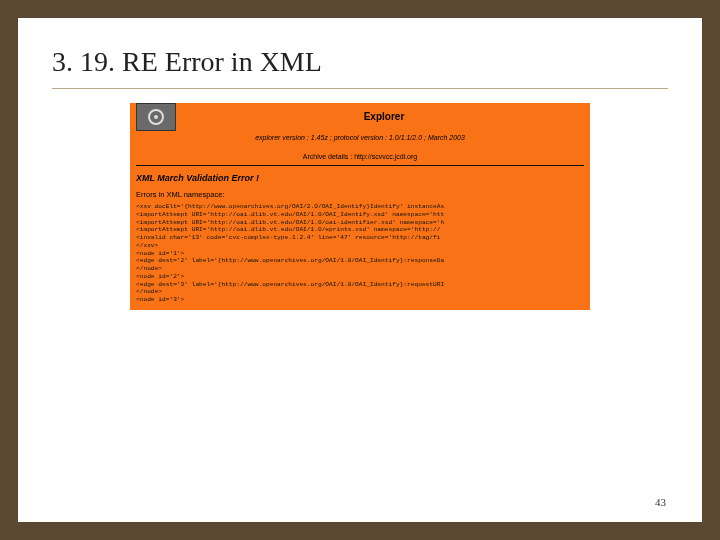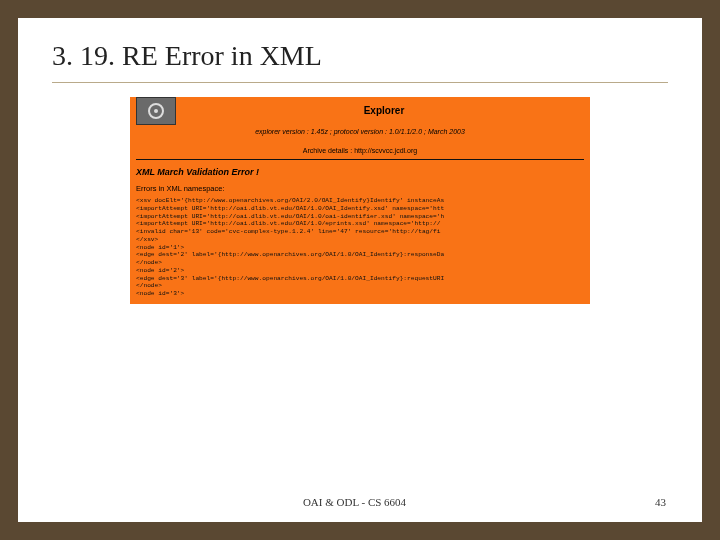--- a/index.html
+++ b/index.html
@@ -7,21 +7,21 @@
   body {
     background: #5a4832;
     font-family: Georgia, 'Times New Roman', serif;
     padding: 18px;
   }
   .slide {
     background: #ffffff;
     width: 100%;
     height: 100%;
     position: relative;
-    padding: 22px 34px 18px 34px;
+    padding: 28px 34px 18px 34px;
   }
   .title {
     font-size: 28px;
     color: #222;
     font-weight: normal;
     margin-bottom: 10px;
   }
   .title-rule {
     border: none;
     border-top: 1px solid #b9aa8a;
@@ -165,17 +165,16 @@
 <span>&lt;/node&gt;</span>
 <span>&lt;node id='2'&gt;</span>
 <span>&lt;edge dest='3' label='{http://www.openarchives.org/OAI/1.0/OAI_Identify}:requestURI</span>
 <span>&lt;/node&gt;</span>
 <span>&lt;node id='3'&gt;</span></pre>
 
   </div>
 
   <div class="footer">
     <span></span>
-    <span class="footer-center">OAI &amp; ODL - CS 6604</span>
     <span>43</span>
   </div>
 
 </div>
 
 </body></html>

